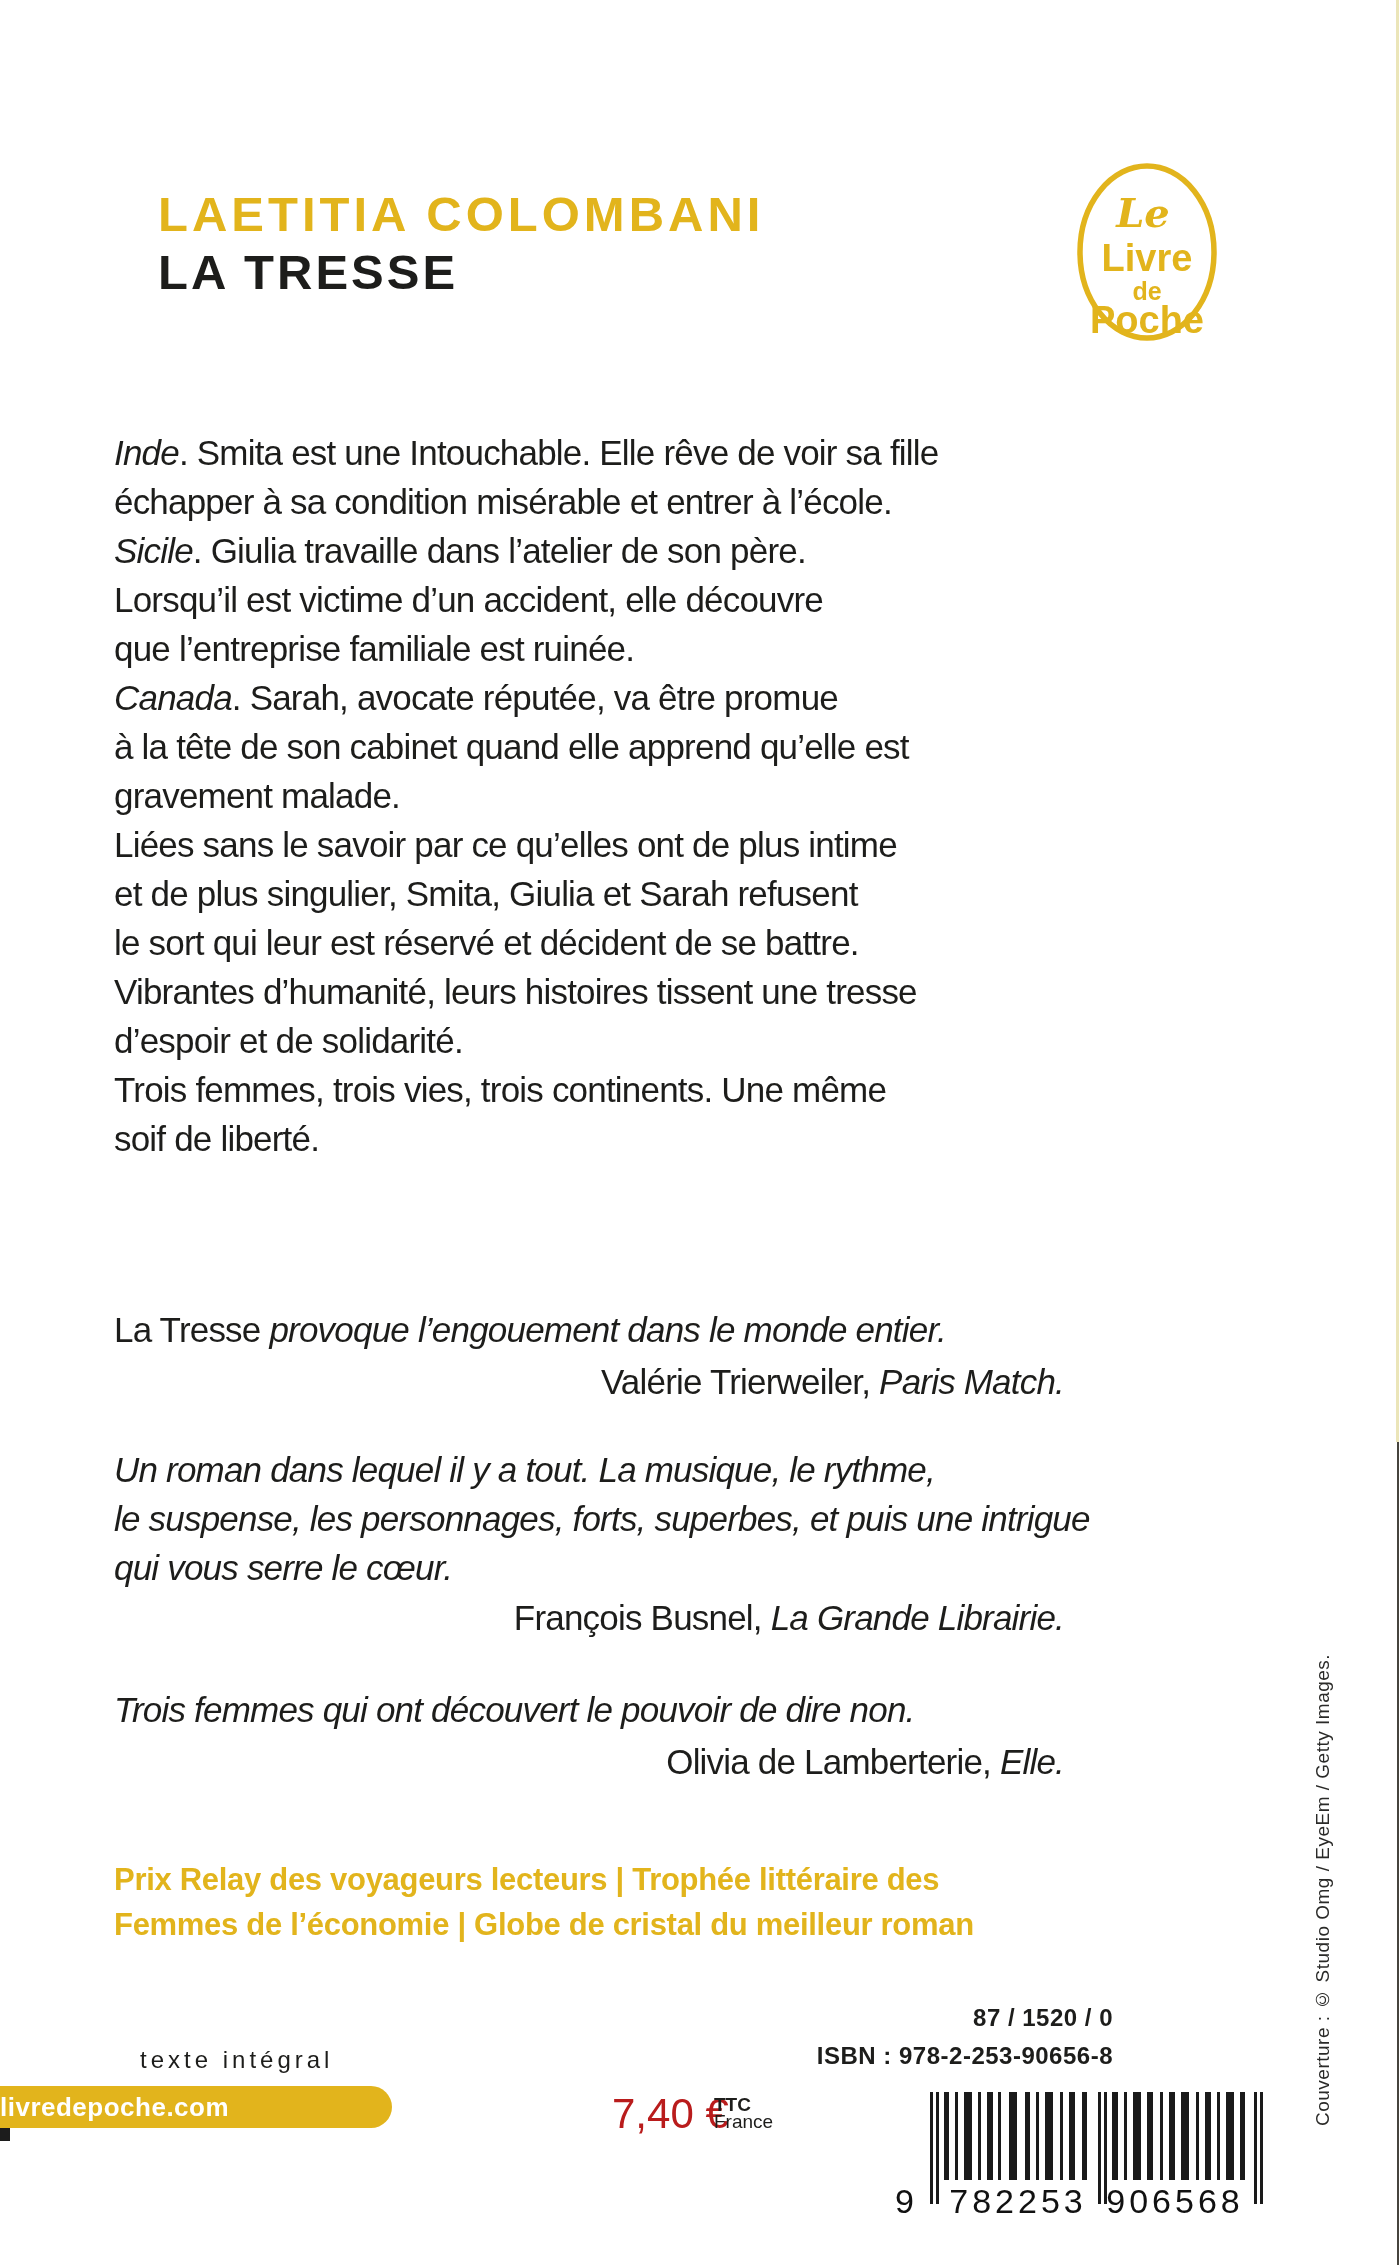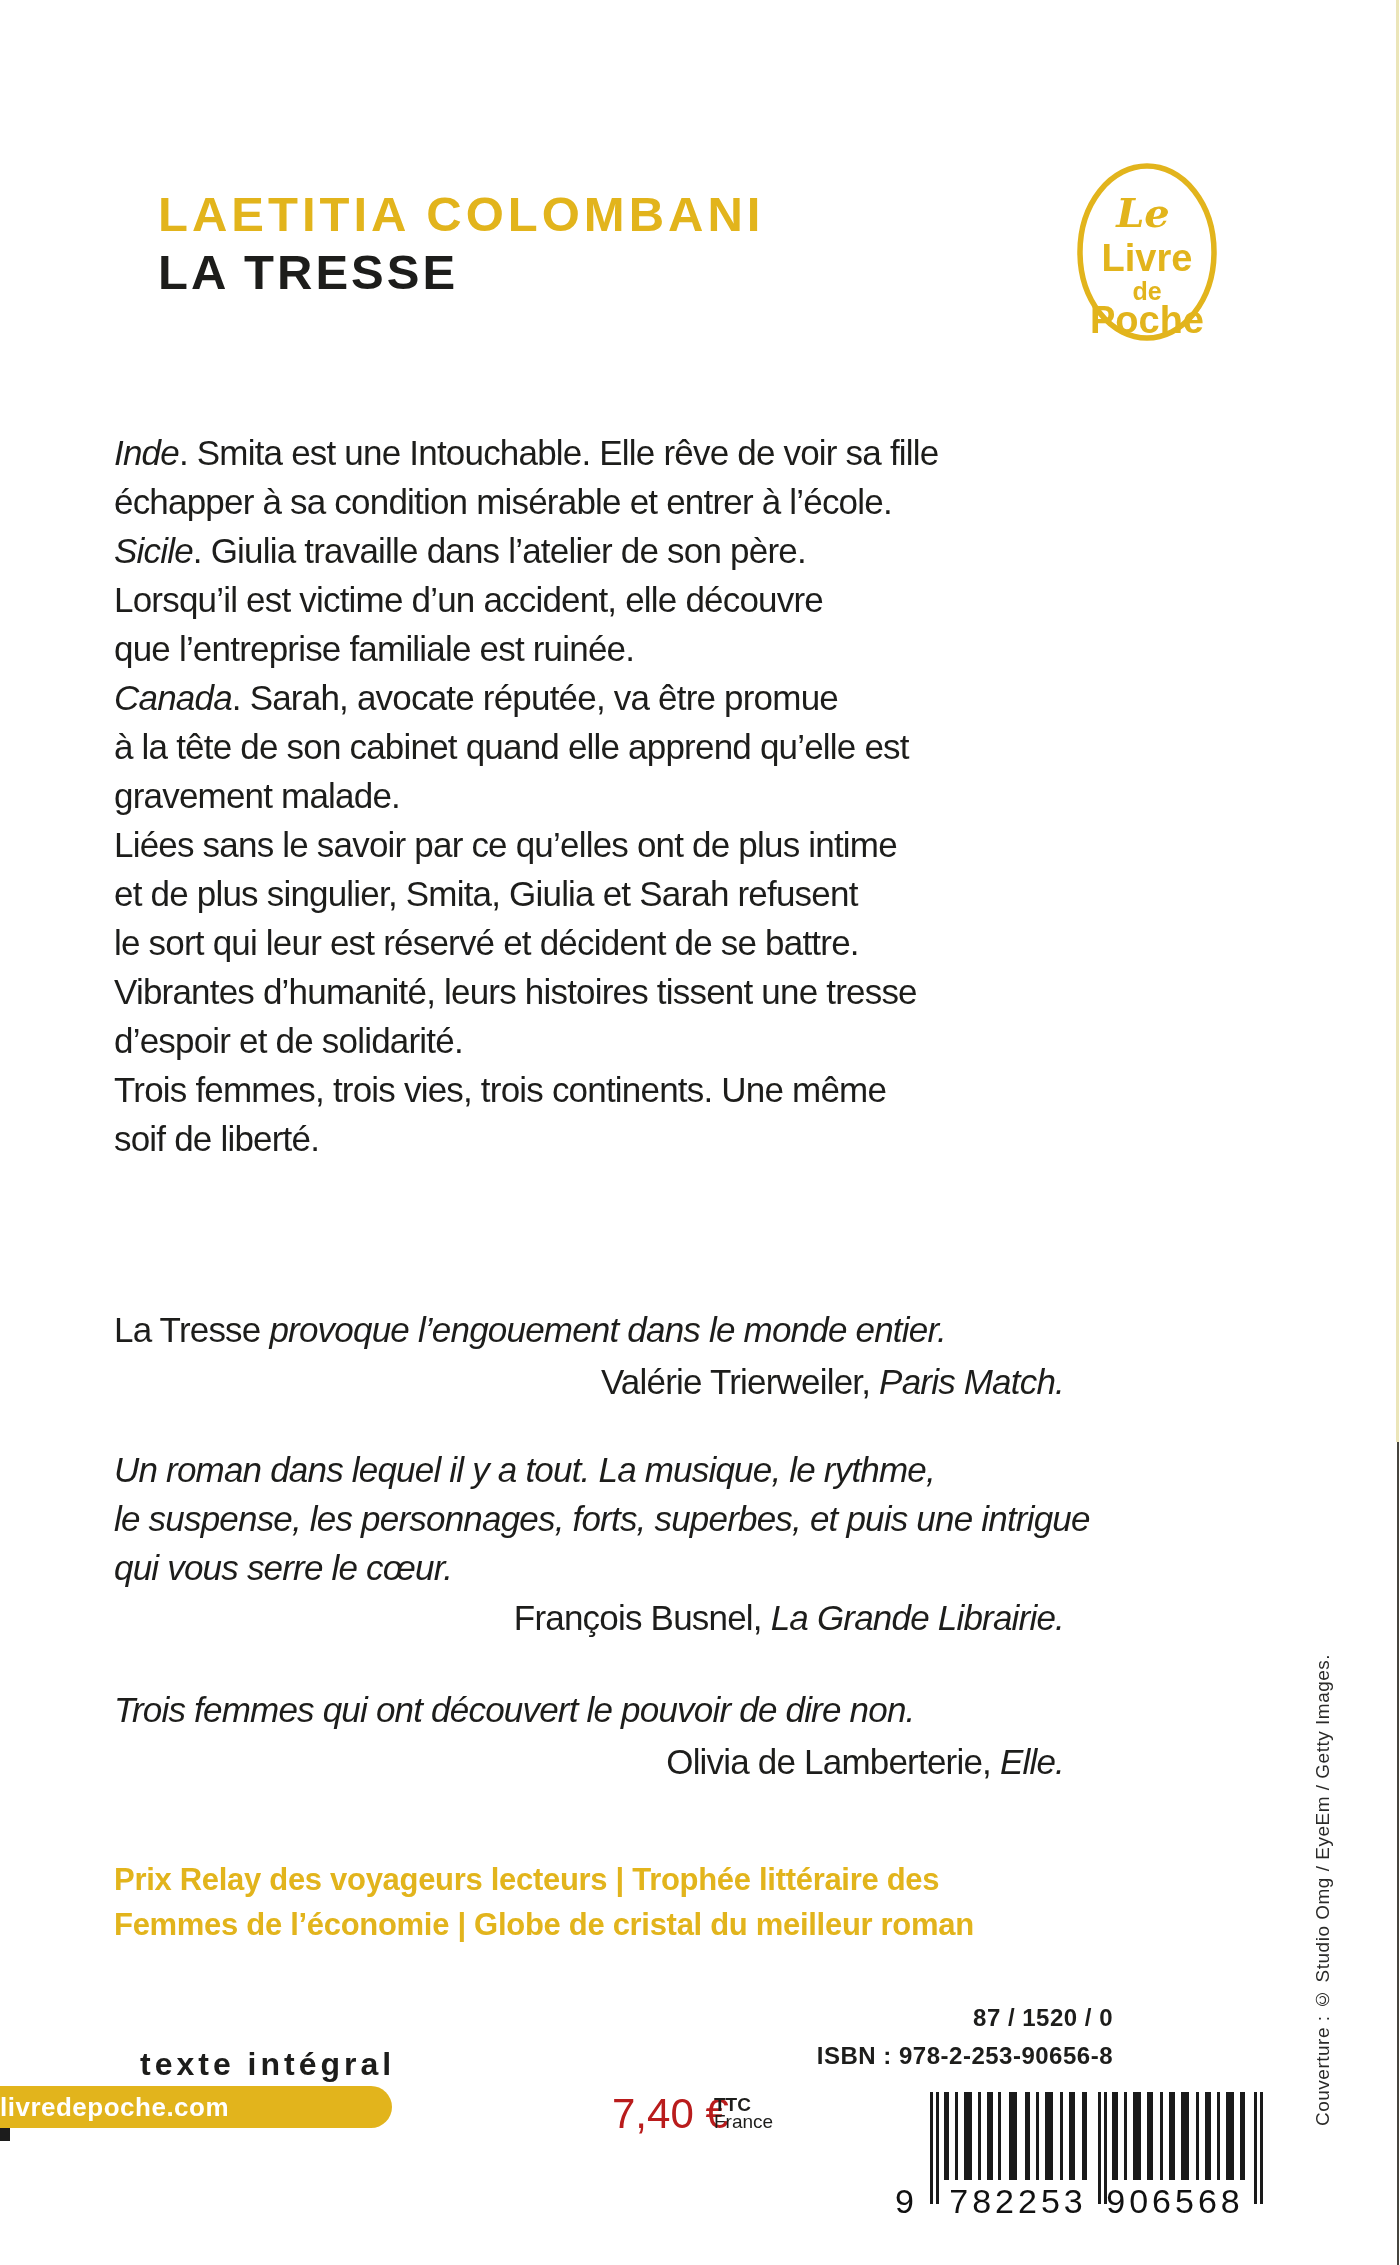--- a/index.html
+++ b/index.html
@@ -31,21 +31,21 @@
   
   .quote-line{left:114px;font-size:35px;letter-spacing:-0.8px;white-space:nowrap;color:#1d1d1b;}
   .quote-attr{left:114px;width:950px;text-align:right;font-size:35px;letter-spacing:-0.8px;white-space:nowrap;color:#1d1d1b;}
 
   
   .award-line{left:114px;font-size:31px;font-weight:bold;letter-spacing:-0.3px;color:var(--yellow);white-space:nowrap;}
 
   
   .edition{left:114px;top:2004px;width:999px;text-align:right;font-size:24px;letter-spacing:0.5px;color:#1d1d1b;}
   .isbn{left:114px;top:2042px;width:999px;text-align:right;font-size:24px;letter-spacing:0.5px;color:#1d1d1b;}
-  .texte-integral{left:140px;top:2046px;font-size:32px;font-weight:bold;letter-spacing:4px;color:#1d1d1b;}
+  .texte-integral{left:140px;top:2046px;font-size:24px;font-weight:normal;letter-spacing:4px;color:#1d1d1b;}
   .site-bar{left:0;top:2086px;width:392px;height:42px;background:var(--yellow);
             border-radius:0 21px 21px 0;display:flex;align-items:center;justify-content:flex-start;
             padding-right:24px;box-sizing:border-box;}
   .site-bar span{color:#ffffff;font-size:26px;font-weight:bold;letter-spacing:0.5px;}
   .price{left:588px;top:2090px;font-size:42px;font-weight:normal;color:#b91c1c;margin-left:24px;}
   .price-note{left:714px;top:2096px;font-size:19px;line-height:17px;color:#1d1d1b;}
   .price-note .n1{font-weight:bold;}
 
   
   .barcode{left:895px;top:2092px;width:370px;height:128px;}

